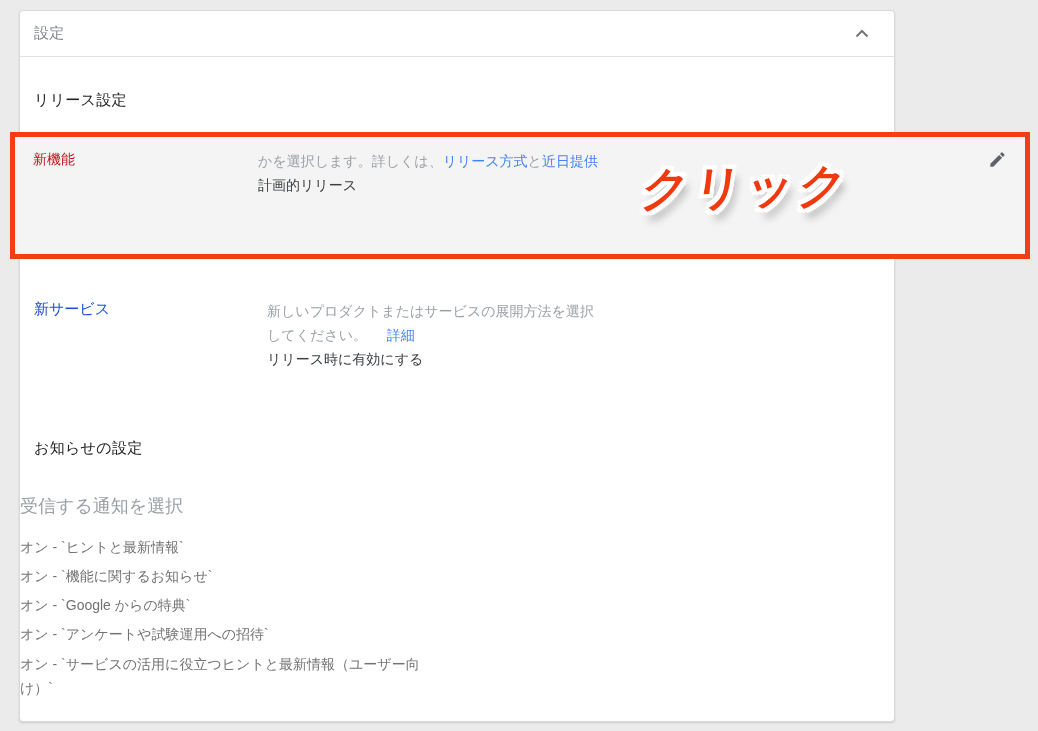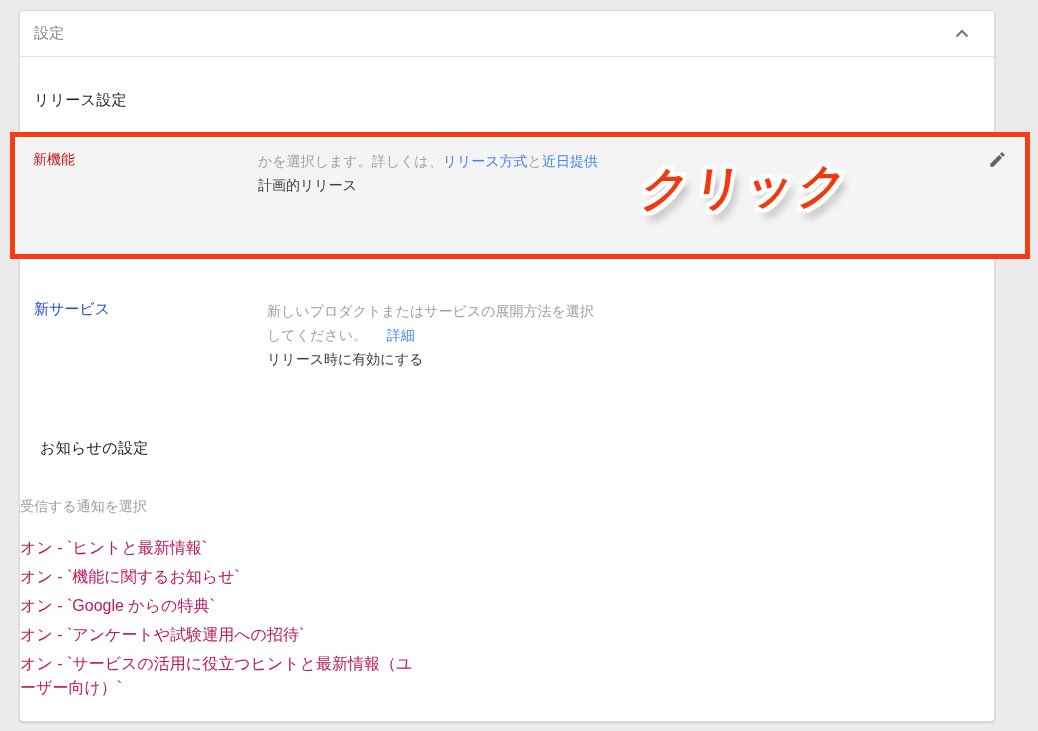--- a/index.html
+++ b/index.html
@@ -7,21 +7,21 @@
   body {
     background:#ebebeb;
     font-family:"Liberation Sans","DejaVu Sans",sans-serif;
     color:#202124;
     overflow:hidden;
   }
   .page { position:relative; width:1038px; height:731px; }
 
   .card {
     position:absolute; left:19px; top:10px;
-    width:976px; height:712px;
+    width:876px; height:712px;
     background:#ffffff;
     border:1px solid #dadada;
     border-radius:4px;
     box-shadow:0 1px 2px rgba(0,0,0,0.14);
   }
 
   
   .card-header {
     position:absolute; left:0; top:0; right:0; height:46px;
     display:flex; align-items:center; justify-content:space-between;
@@ -30,21 +30,21 @@
     cursor:pointer;
   }
   .card-header .title { font-size:15px; color:#80868b; letter-spacing:0.3px; }
   .collapse-btn { width:24px; height:24px; display:flex; align-items:center; justify-content:center; }
 
   .section-title {
     position:absolute; left:14px;
     font-size:15px; color:#202124; letter-spacing:0.3px;
   }
   .section-title.release { top:80px; }
-  .section-title.notify  { top:428px;margin-left:6px; }
+  .section-title.notify  { top:428px; }
 
   
   .row { position:absolute; display:flex; align-items:flex-start; }
   .row .label-col { width:247px; padding-left:14px; font-size:15px; color:#1d4ed8; line-height:20px; }
   .row .content-col { flex:1; font-size:14px; }
 
   .desc { color:#9aa0a6; line-height:24px; font-size:14px; }
   .desc .line { display:block; white-space:nowrap; }
   .link { color:#4285f4; cursor:pointer; text-decoration:none; }
   .value { color:#3c4043; font-size:14px; margin-top:2px; line-height:20px; }
@@ -82,23 +82,23 @@
       -4px 0 0 #fff, 4px 0 0 #fff, 0 -4px 0 #fff, 0 4px 0 #fff,
       -3px -3px 0 #fff, 3px -3px 0 #fff, -3px 3px 0 #fff, 3px 3px 0 #fff,
       6px 9px 8px rgba(0,0,0,0.35);
   }
 
   
   .row.new-services { left:0; top:288px; width:1016px; }
 
   
   .row.email { left:0; top:485px; width:1016px; }
-  .hint { color:#9aa0a6; font-size:14px; line-height:20px; }
+  .hint { color:#9aa0a6; font-size:18px; line-height:20px; }
   .notif-list { margin-top:17px; }
-  .notif-item { color:#be185d; font-size:16px; line-height:29px; max-width:400px; }
+  .notif-item { color:#737373; font-size:14px; line-height:29px; max-width:400px; }
   .notif-item.wrap { line-height:24px; padding:3px 0 2px; }
 </style>
 </head>
 <body>
 
 <div class="page">
   <div class="card">
 
     <div class="card-header">
       <span class="title">設定</span>

